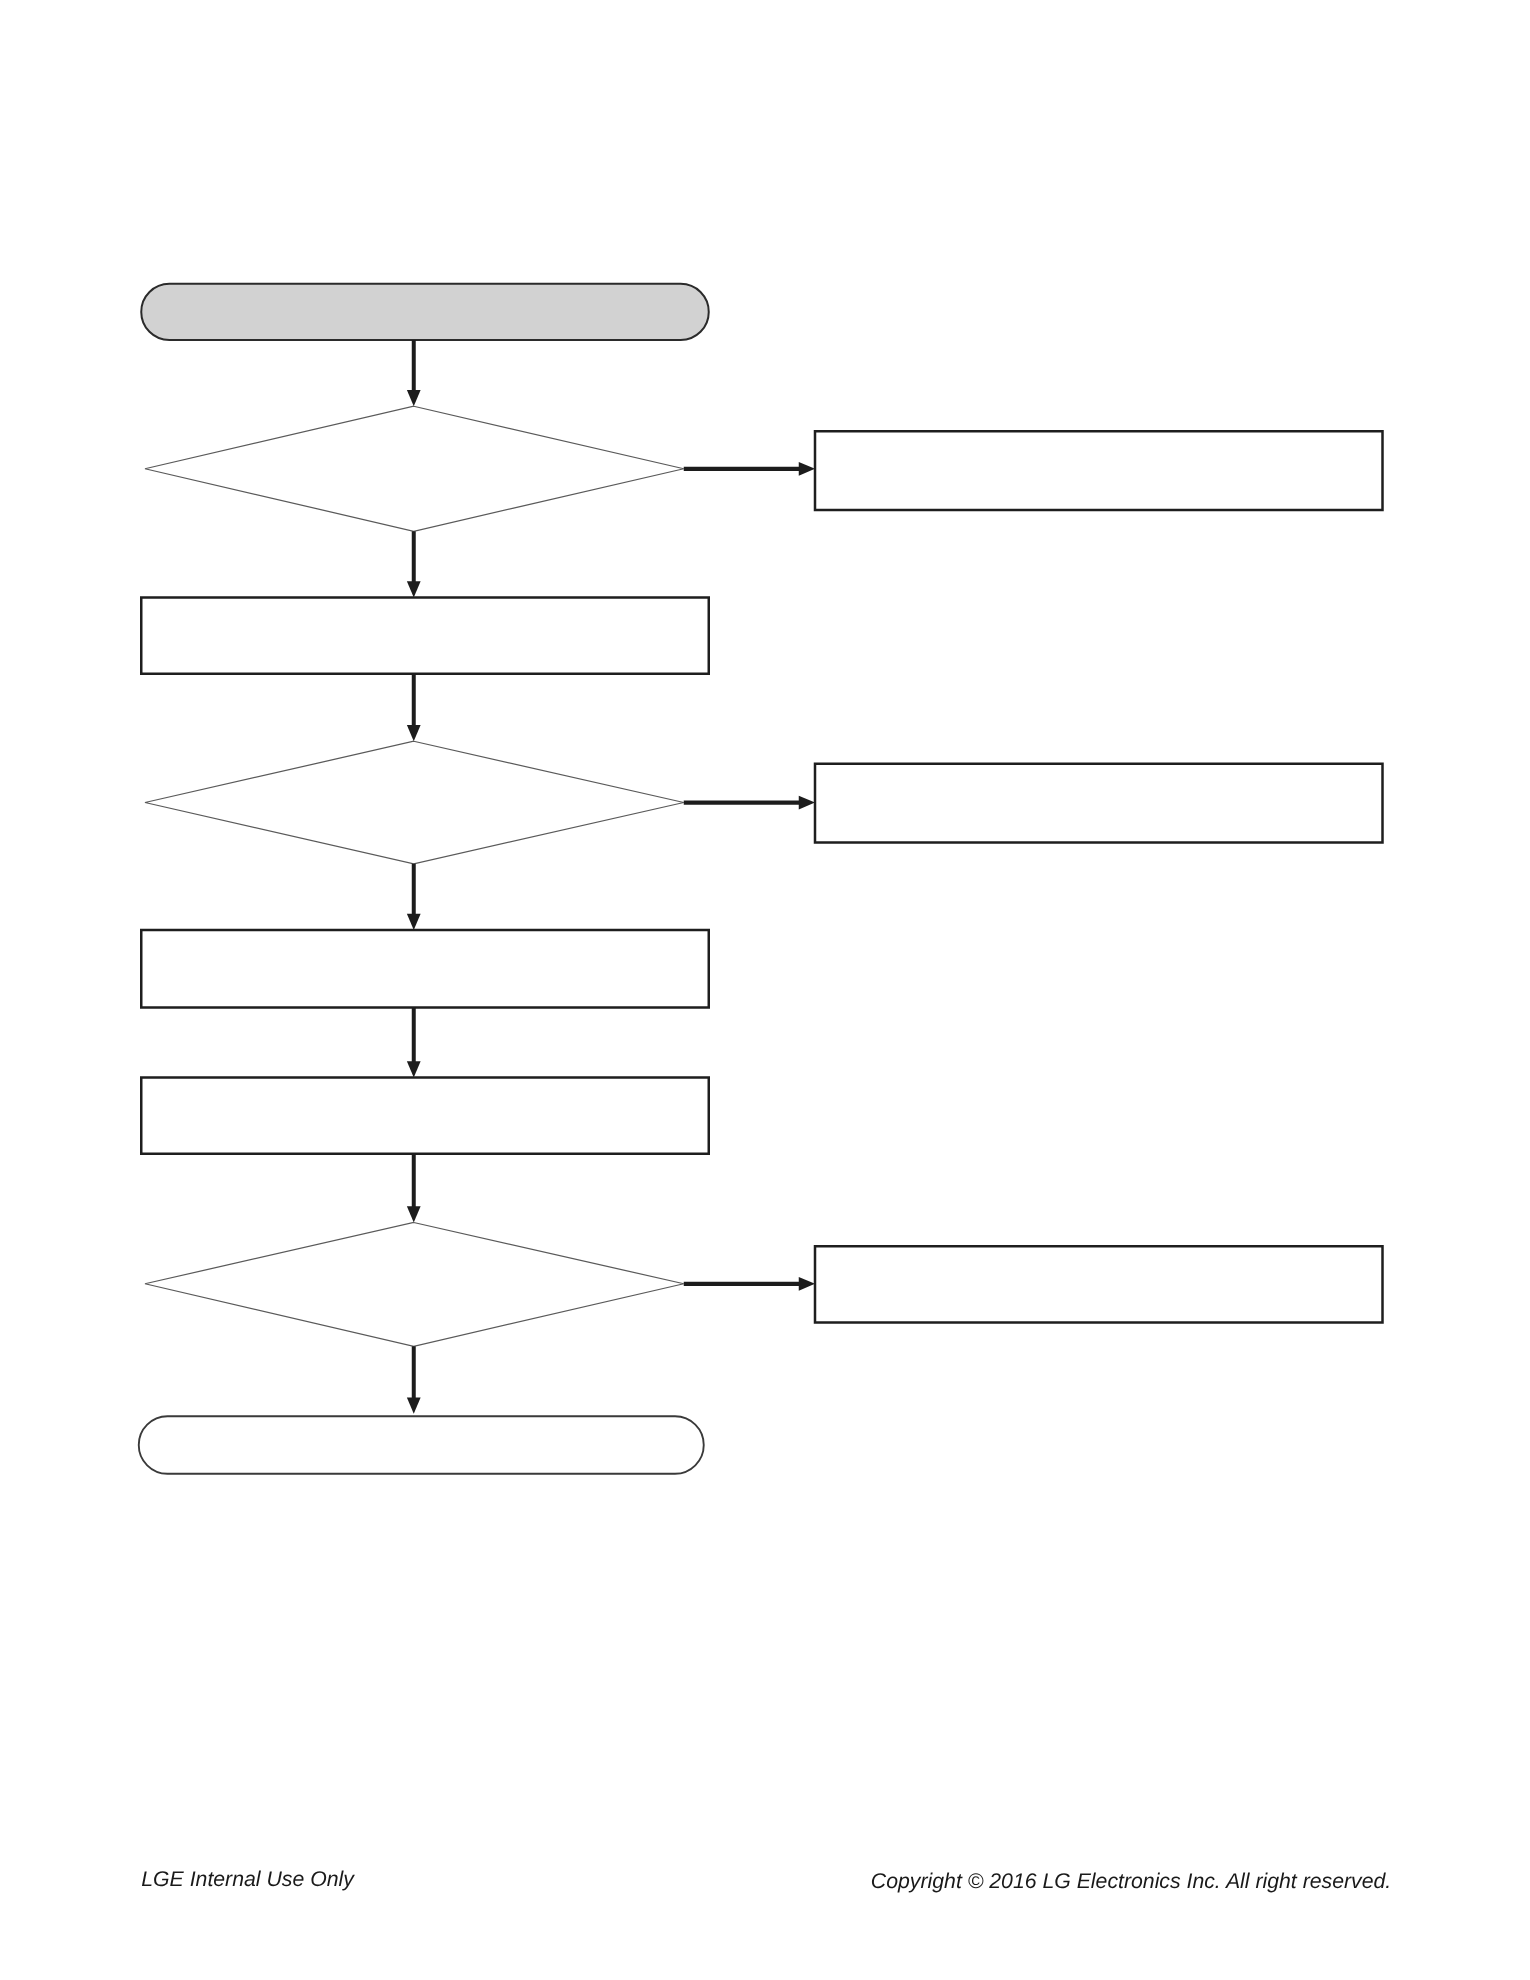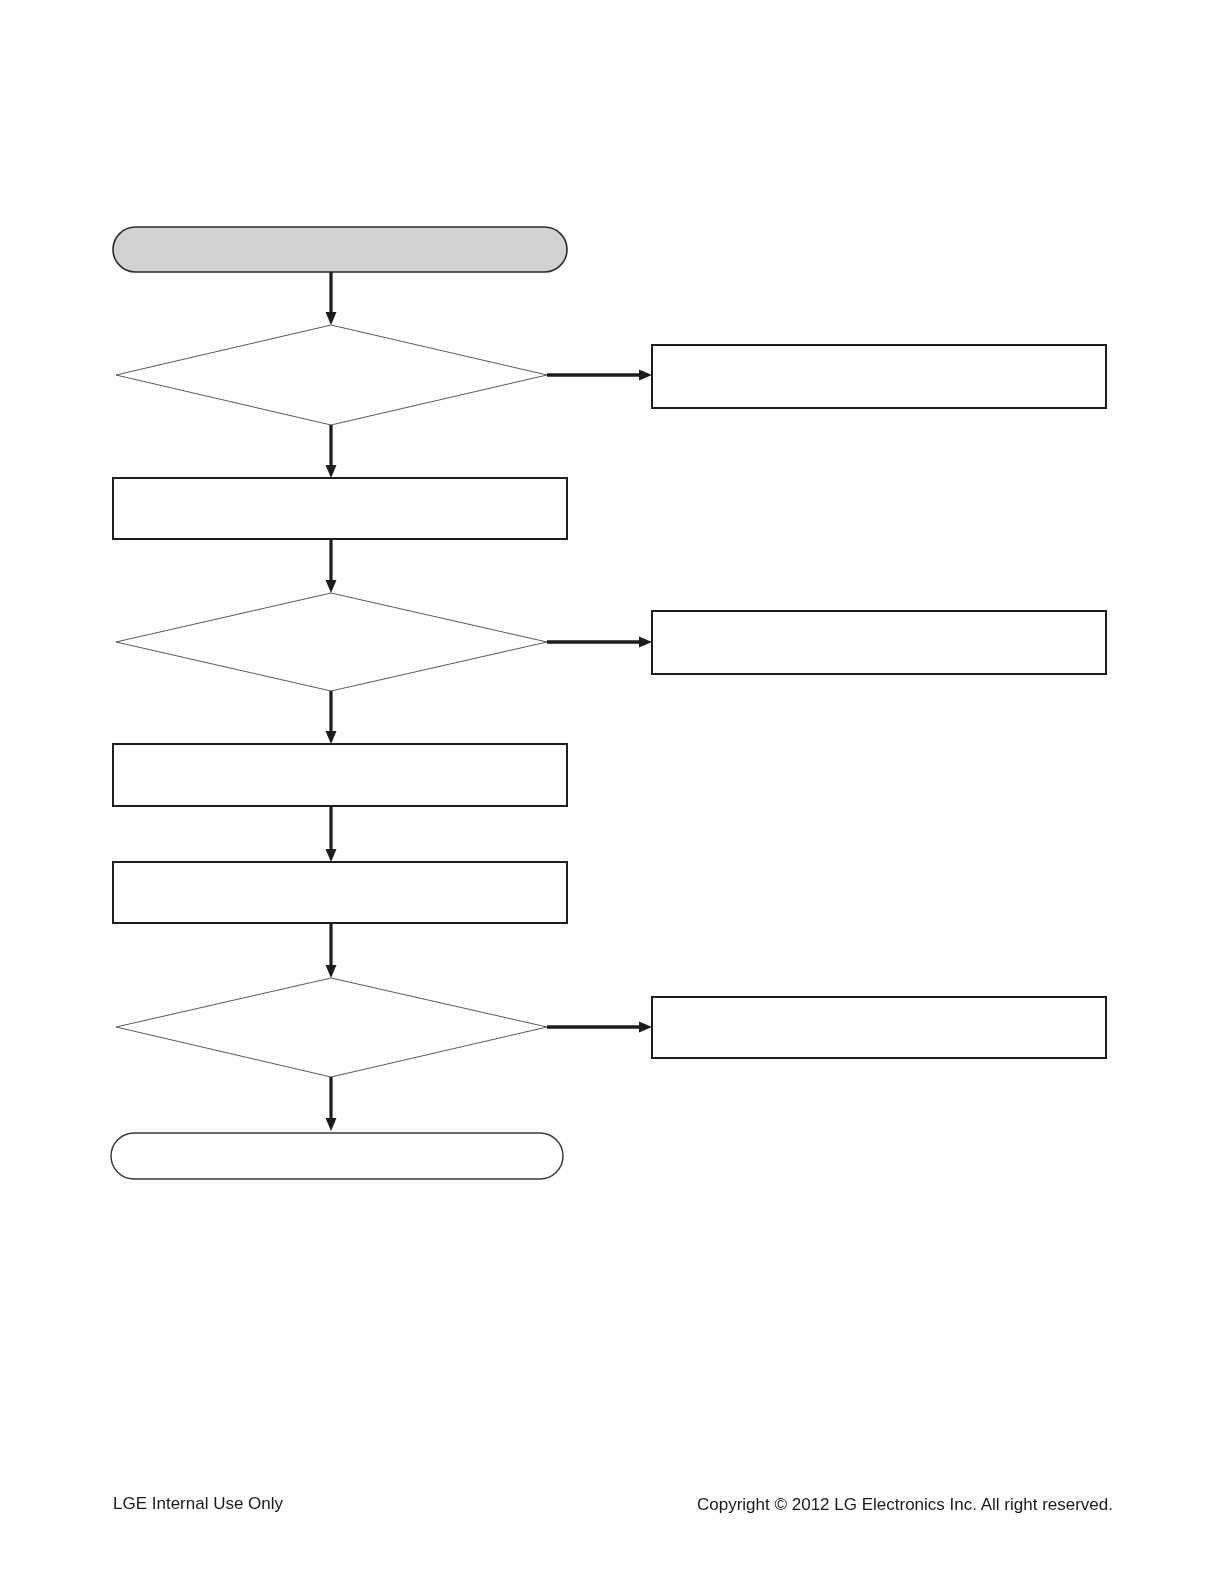--- a/index.html
+++ b/index.html
@@ -7,20 +7,21 @@
     padding: 0;
     background: #ffffff;
   }
   .page {
     position: relative;
     width: 1224px;
     height: 1584px;
     background: #ffffff;
     font-family: "Liberation Sans", "DejaVu Sans", sans-serif;
     overflow: hidden;
+    font-style: italic;
   }
   .flow-svg {
     position: absolute;
     left: 0;
     top: 0;
   }
   .footer-left {
     position: absolute;
     left: 113px;
     top: 1494px;
@@ -115,16 +116,16 @@
       <line x1="331" y1="1077" x2="331" y2="1120" stroke="#1c1c1c" stroke-width="3.2"></line>
       <polygon points="325.5,1118 336.5,1118 331,1131" fill="#1c1c1c"></polygon>
     </g>
 
     <rect x="111" y="1133" width="452" height="46" rx="23" ry="23" stroke="#3a3a3a" stroke-width="1.5" fill="#ffffff"></rect>
   </svg>
 
   <div class="footer-left">LGE Internal Use Only</div>
 
   <div class="footer-right">
-    <div>Copyright © 2012 LG Electronics Inc. All right reserved.</div>
+    <div>Copyright © 2016 LG Electronics Inc. All right reserved.</div>
   </div>
 
 </div>
 
 </body></html>

